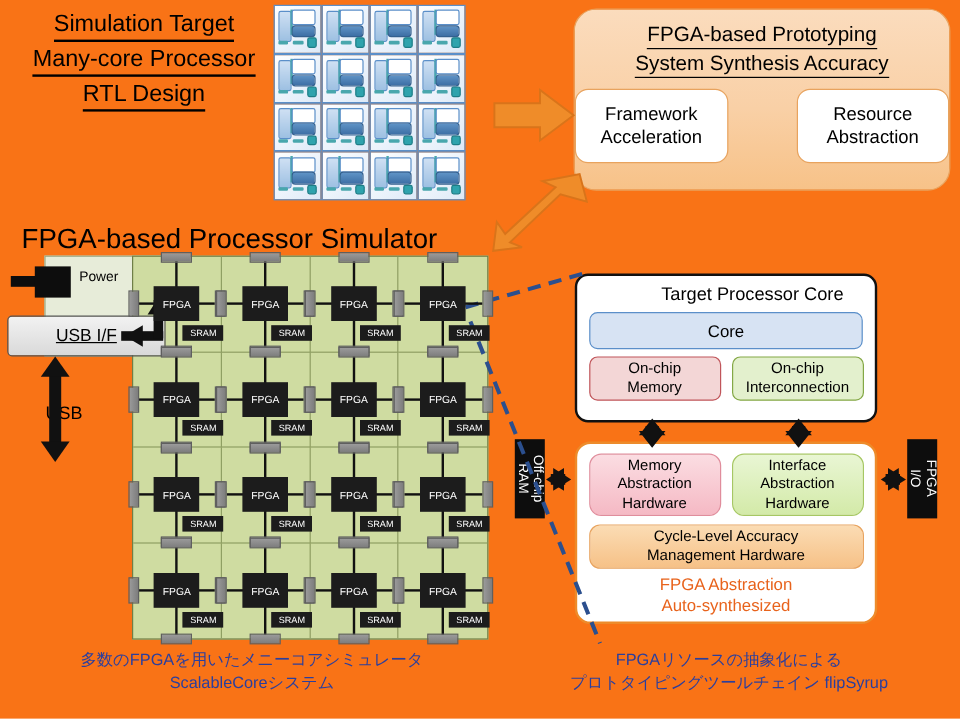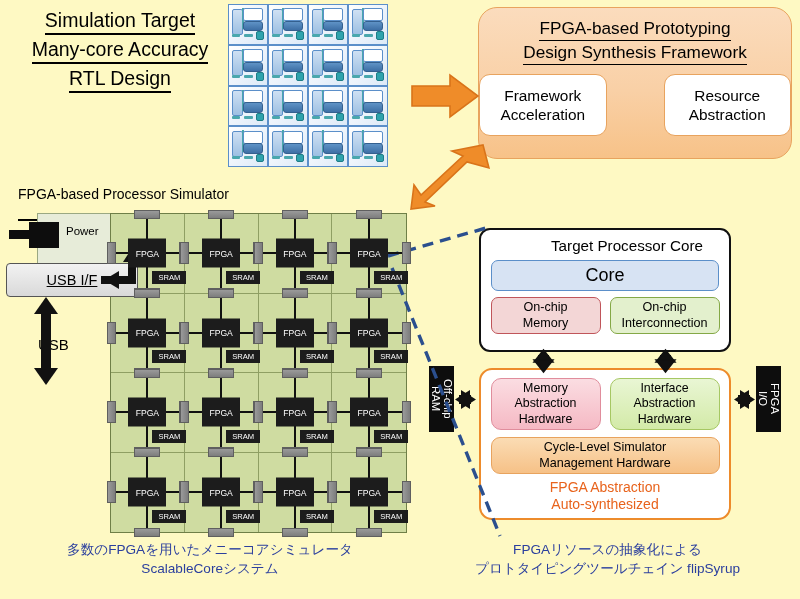--- a/index.html
+++ b/index.html
@@ -8,42 +8,42 @@
     background: #ffffff;
   }
   body {
     font-family: "Liberation Sans", "DejaVu Sans", sans-serif;
   }
   #root {
     position: relative;
     width: 800px;
     height: 599px;
     overflow: hidden;
-    background: #fef9c3;
+    background: #f97316;
   }
   .abs { position: absolute; }
 
   
   .head-title {
     font-size: 19.5px;
     color: #000;
     text-align: center;
     line-height: 1.28;
     border-bottom: 2px solid #000;
     white-space: nowrap;
   }
   .sim-target-wrap {
     left: 14px; top: 8px; width: 212px;
     display: flex; flex-direction: column; align-items: center;
   }
   .sim-target-wrap .head-title { margin-bottom: 2px; }
 
   .sim-label {
     left: 18px; top: 186px;
-    font-size: 14px;
+    font-size: 23px;
     color: #000;
     border-bottom: 2px solid #000;
     padding-bottom: 17px;
     white-space: nowrap;
   }
 
   
   .chip-grid {
     left: 228px; top: 4px; width: 160px; height: 163px;
     display: grid;
@@ -254,21 +254,21 @@
     text-align: center; font-size: 15.2px; color: #000;
     margin-top: 7px;
     padding-left: 44px;
   }
   .core-box {
     margin: 6px auto 0; width: 228px; height: 31px;
     background: #d7e3f3;
     border: 1.5px solid #5b8fc9;
     border-radius: 7px;
     display: flex; align-items: center; justify-content: center;
-    font-size: 18px; color: #000;
+    font-size: 14px; color: #000;
     box-sizing: border-box;
     text-align: right;
   }
   .tpc-row {
     display: flex; justify-content: center; gap: 9px; margin-top: 6px;
   }
   .onchip-mem {
     width: 110px; height: 37px;
     background: #f3d6d6;
     border: 1.5px solid #c0555a;
@@ -358,21 +358,21 @@
 
   svg.overlay { position:absolute; left:0; top:0; width:800px; height:599px; pointer-events:none; }
 </style>
 </head>
 <body>
 
 <div id="root">
 
   <div class="abs sim-target-wrap">
     <div class="head-title">Simulation Target</div>
-    <div class="head-title">Many-core Accuracy</div>
+    <div class="head-title">Many-core Processor</div>
     <div class="head-title">RTL Design</div>
   </div>
 
   <div class="abs chip-grid" id="chipGrid">
       <div class="chip-tile">
         <div class="blk-tall"></div>
         <div class="v-dash"></div>
         <div class="blk-white"></div>
         <div class="blk-dark"></div>
         <div class="dash-h"></div>
@@ -512,21 +512,21 @@
         <div class="blk-dark"></div>
         <div class="dash-h"></div>
         <div class="dash-h2"></div>
         <div class="node"></div>
       </div>
     </div>
 
   <div class="abs fw-panel">
     <div class="fw-title">
       <div><span class="u">FPGA-based Prototyping</span></div>
-      <div><span class="u">Design Synthesis Framework</span></div>
+      <div><span class="u">System Synthesis Accuracy</span></div>
     </div>
     <div class="fw-boxes">
       <div class="fw-box" style="white-space: pre-line;">Framework
 Acceleration</div>
       <div class="fw-box" style="white-space: pre-line; margin-left: 44px;">Resource
 Abstraction</div>
     </div>
   </div>
 
   <svg class="abs arrow-right-big" viewBox="0 0 70 48">
@@ -722,21 +722,21 @@
 
   <div class="abs abs-panel">
     <div class="abs-row">
       <div class="mem-abs" style="white-space: pre-line;">Memory
 Abstraction
 Hardware</div>
       <div class="int-abs" style="white-space: pre-line;">Interface
 Abstraction
 Hardware</div>
     </div>
-    <div class="cycle-box" style="white-space: pre-line;">Cycle-Level Simulator
+    <div class="cycle-box" style="white-space: pre-line;">Cycle-Level Accuracy
 Management Hardware</div>
     <div class="auto-cap">
       <div>FPGA Abstraction</div>
       <div>Auto-synthesized</div>
     </div>
   </div>
 
   <div class="abs side-blk offchip">
     <span class="vtext" style="white-space: pre-line;">Off-chip
 RAM</span>

